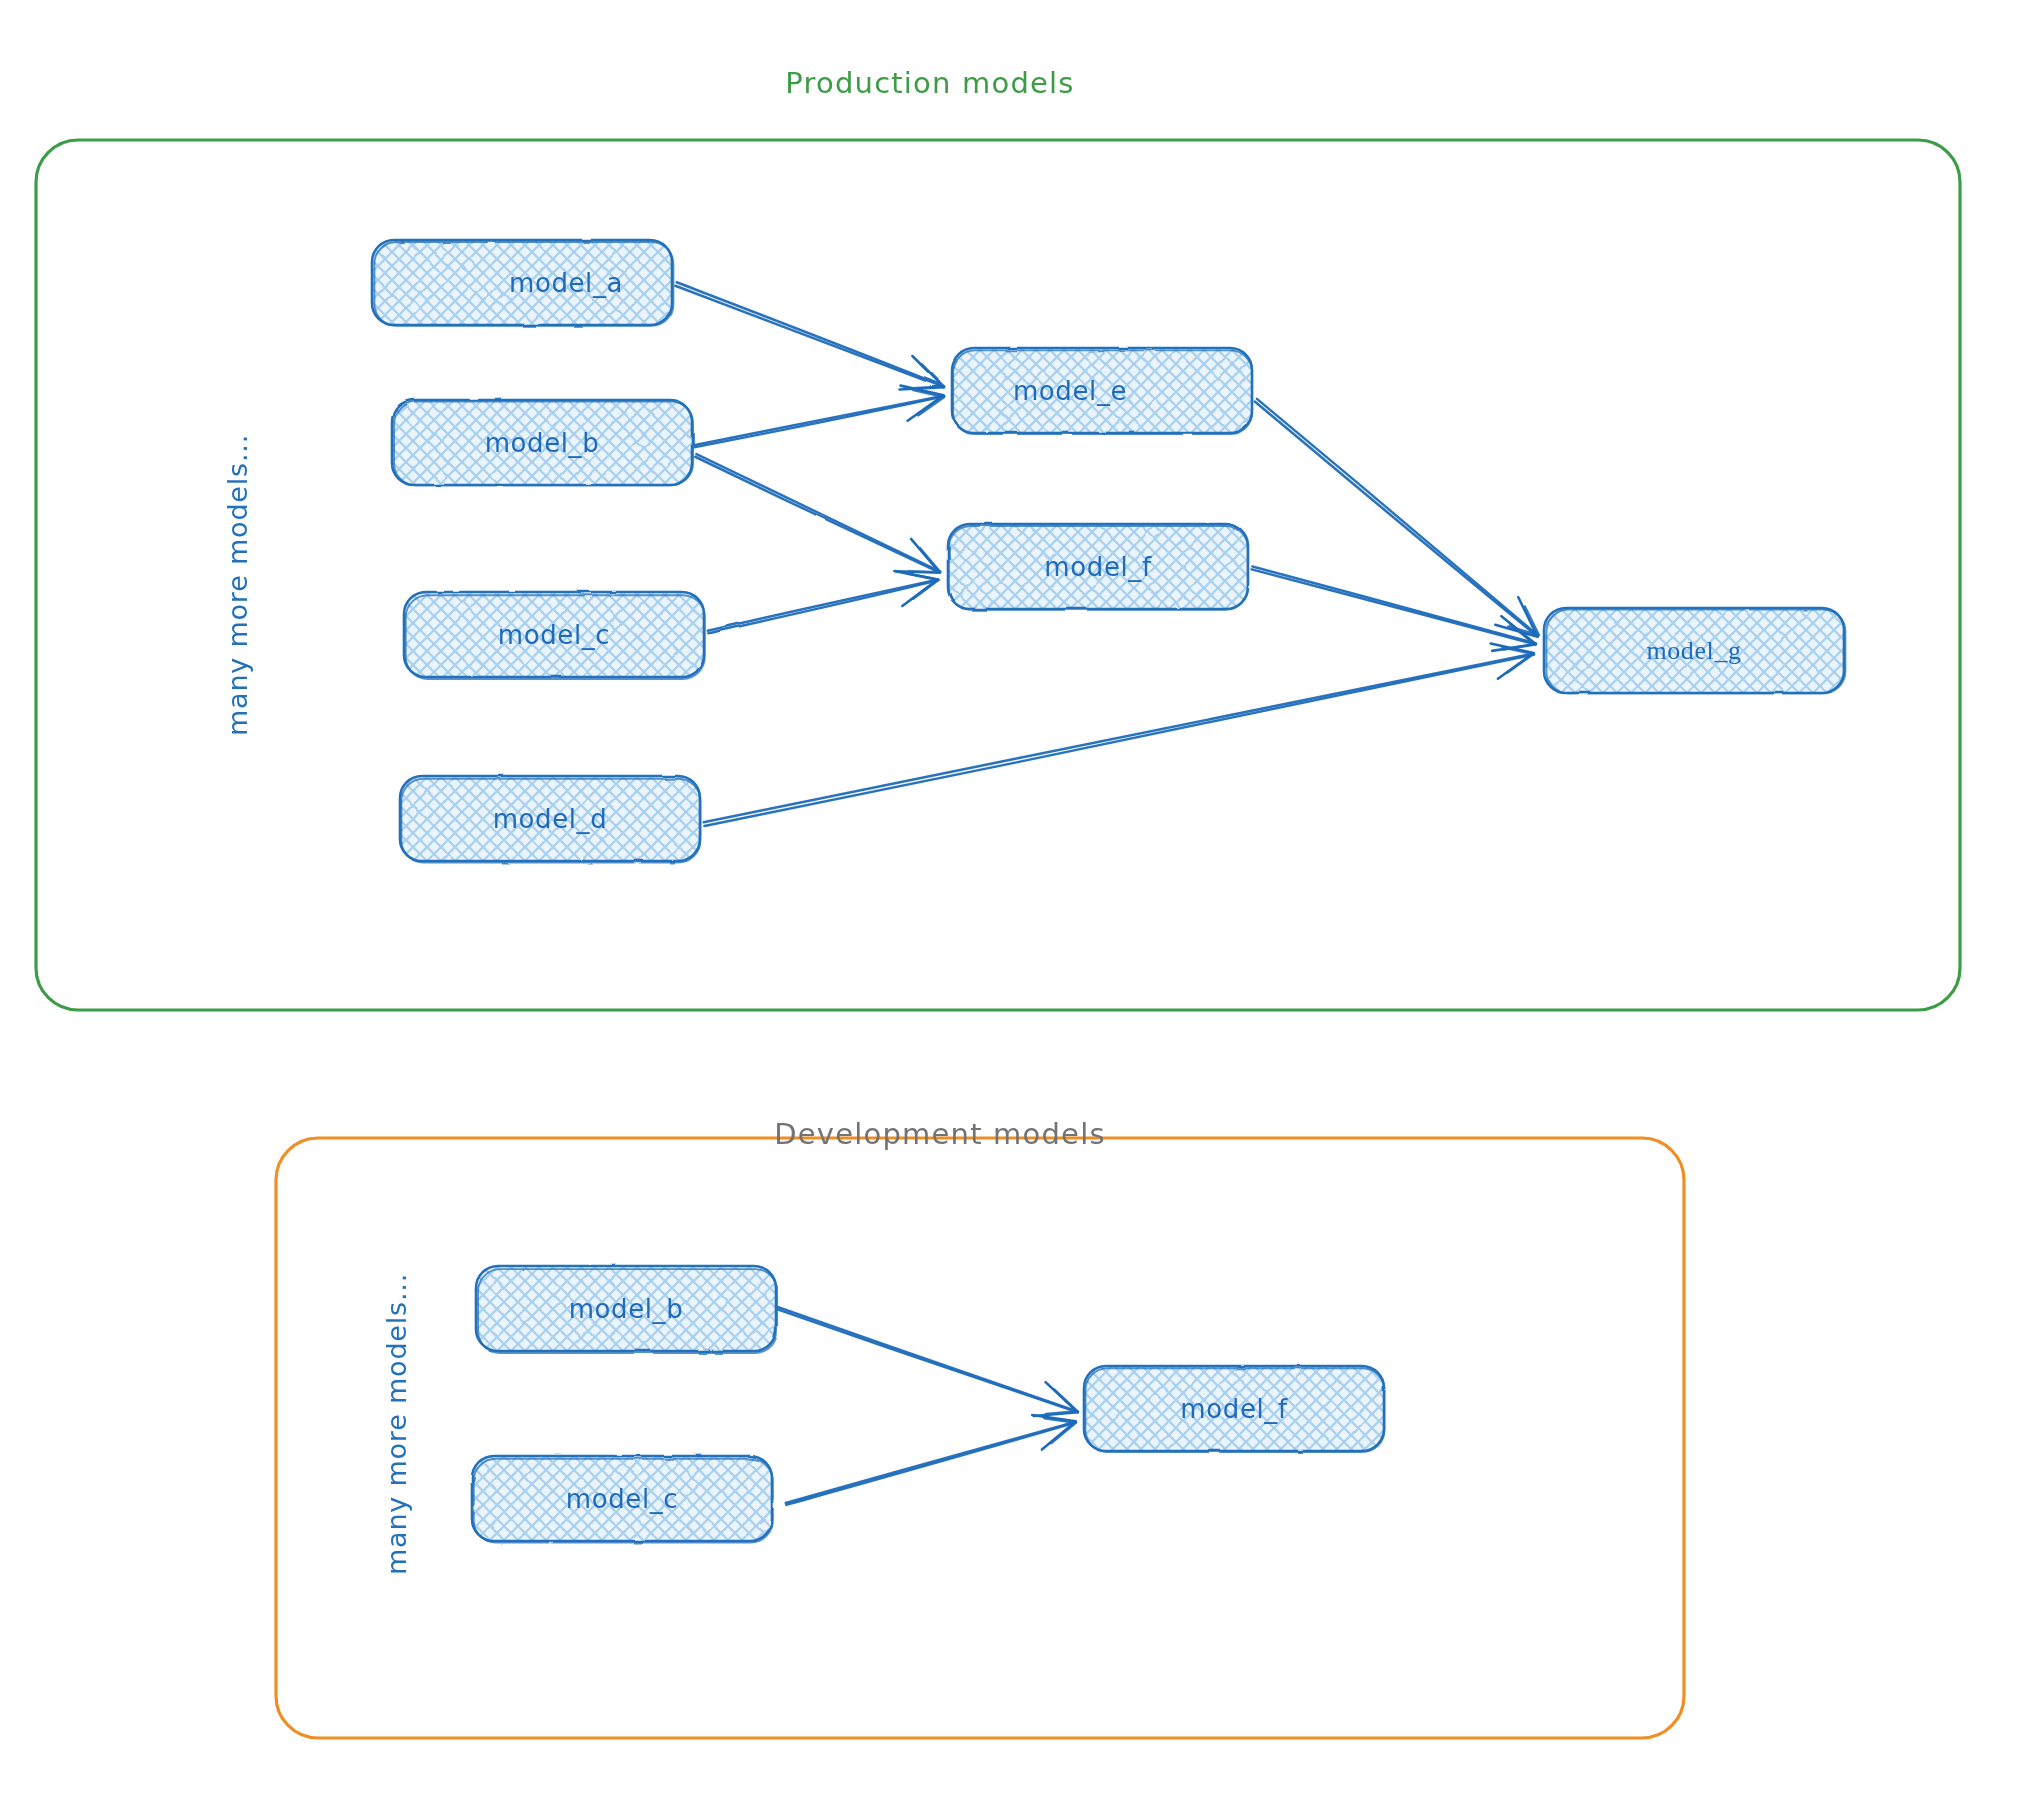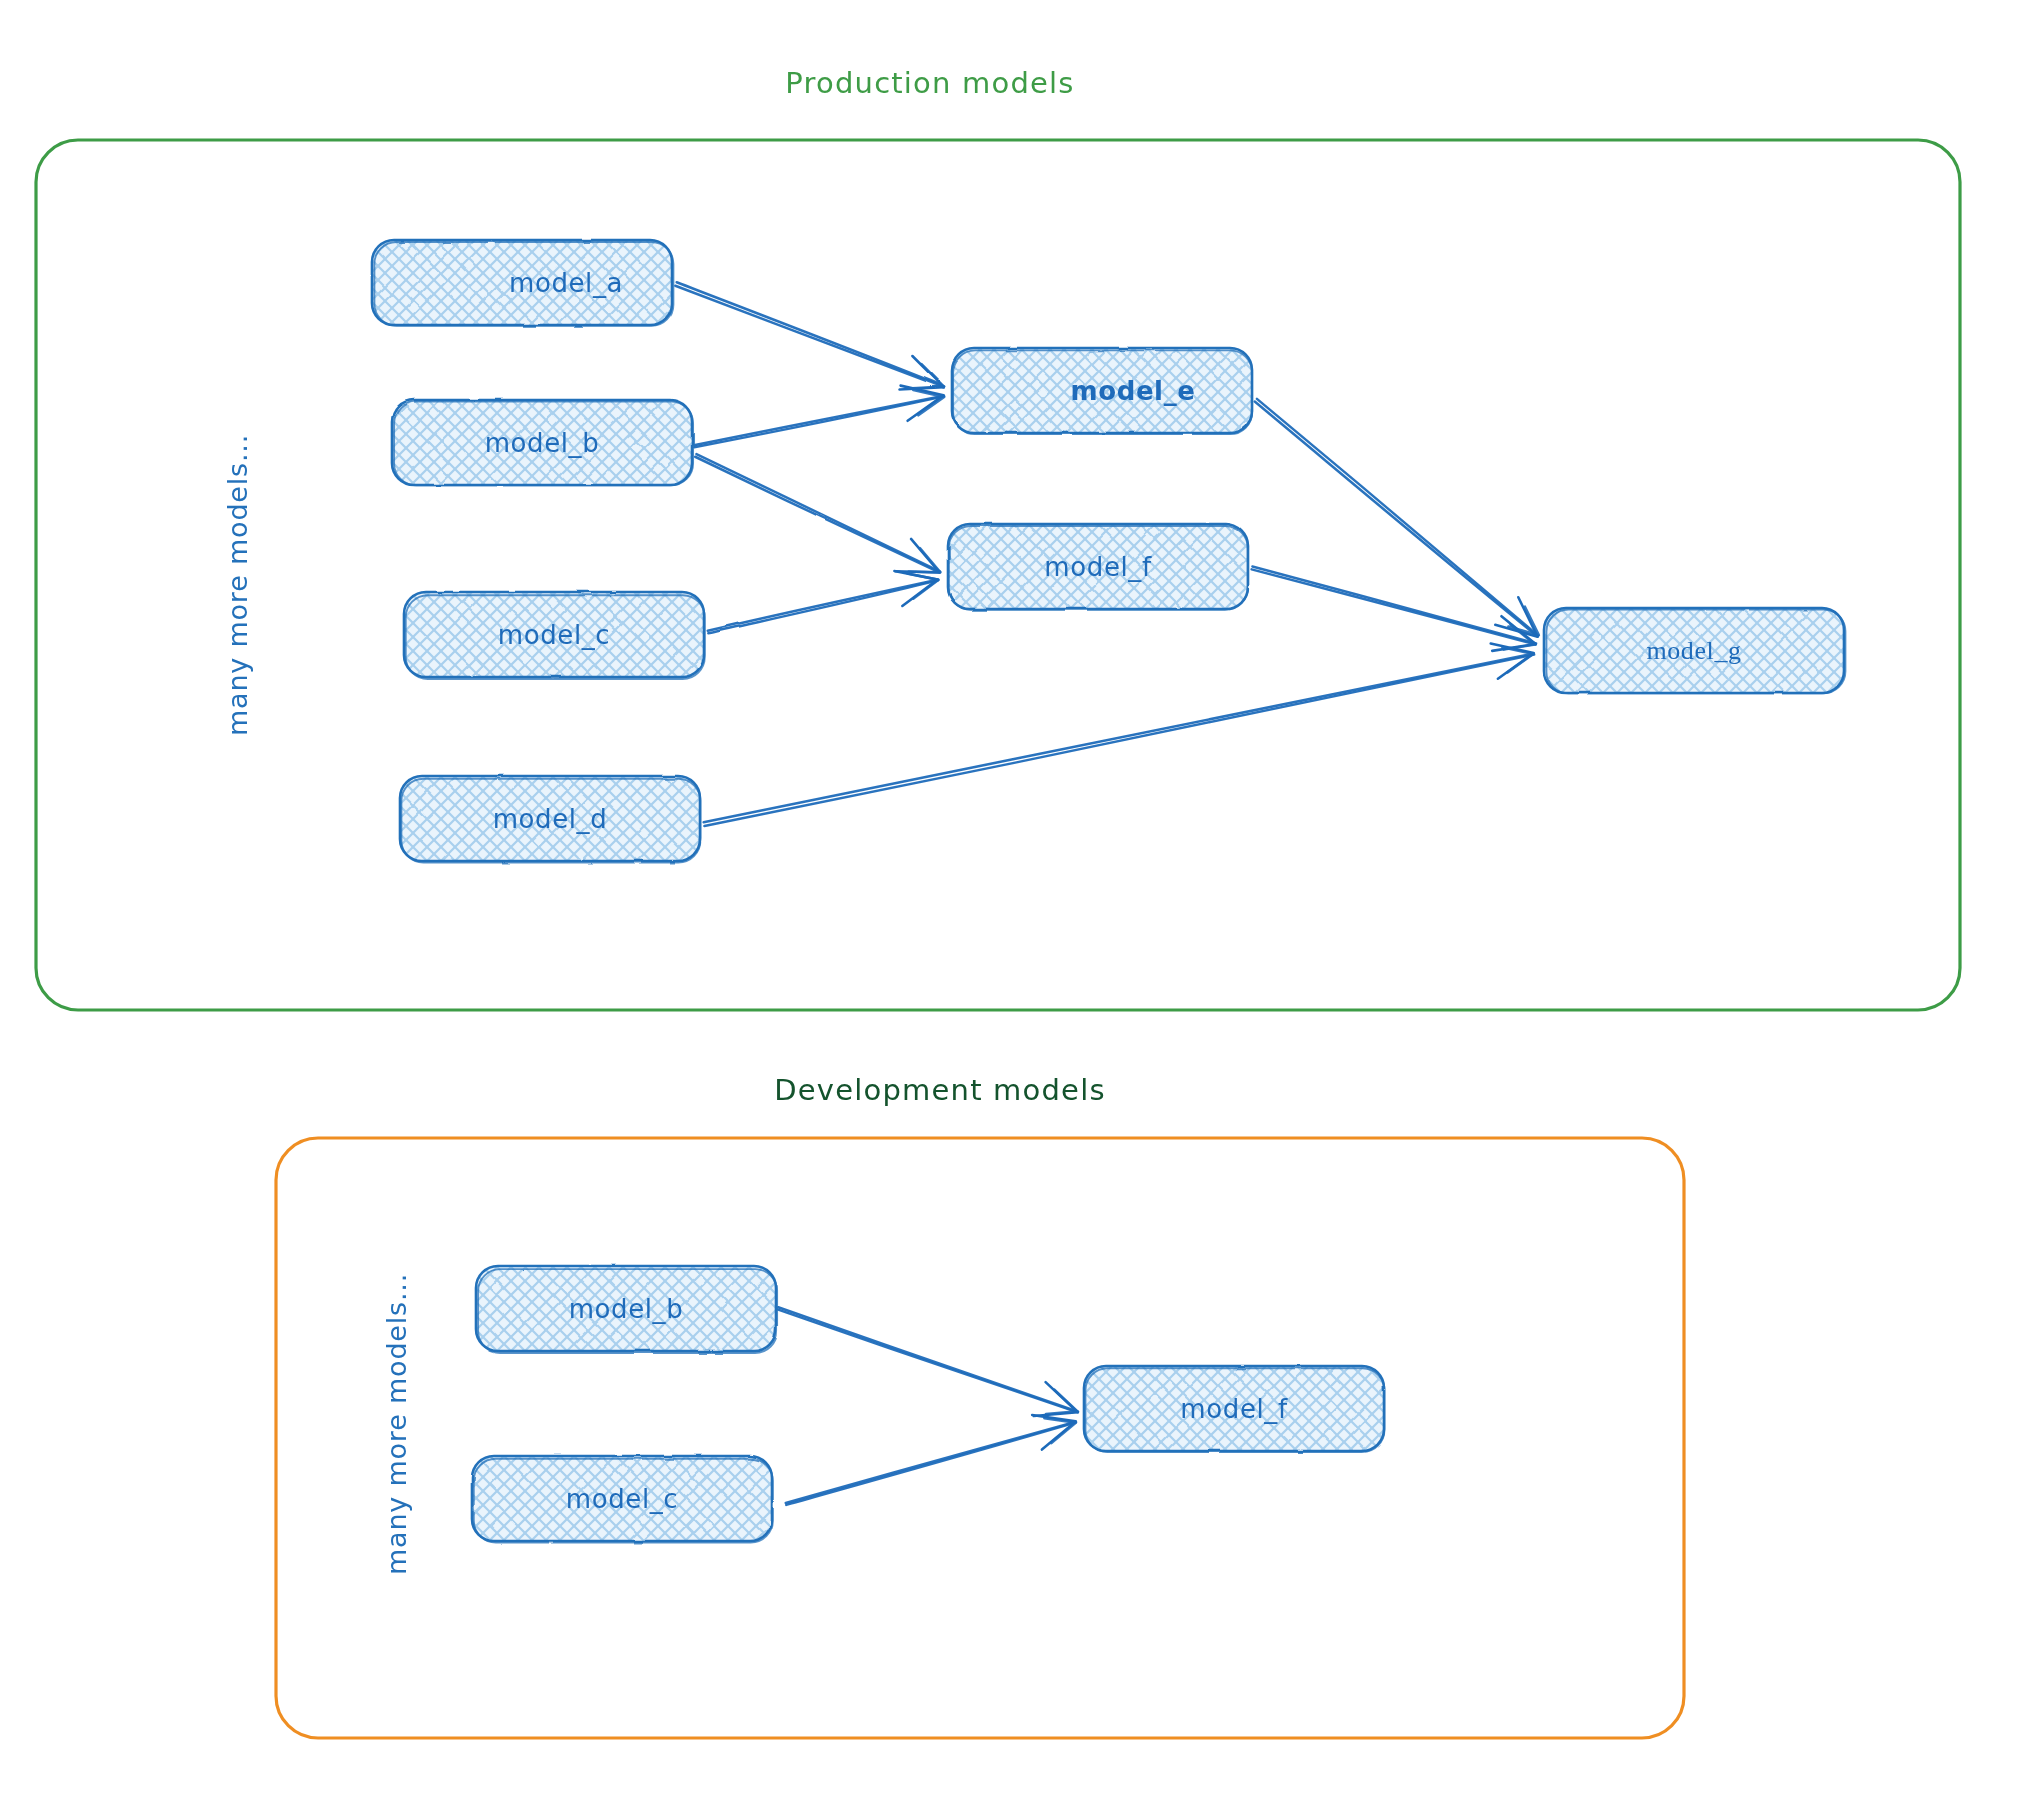--- a/index.html
+++ b/index.html
@@ -30,21 +30,21 @@
   .group-title {
     position: absolute;
     transform: translateX(-50%);
     white-space: nowrap;
     font-family: "DejaVu Sans", sans-serif;
     font-size: 29px;
     letter-spacing: 1.2px;
     font-weight: 400;
   }
   .group-title.prod { color: #3e9c46; }
-  .group-title.dev  { color: #14532d; }
+  .group-title.dev  { color: #737373; margin-top: 44px; }
 
   
   .node-label {
     position: absolute;
     transform: translate(-50%, -50%);
     white-space: nowrap;
     color: #1f6bba;
     font-family: "DejaVu Sans", sans-serif;
     font-size: 26px;
     letter-spacing: 0.6px;
@@ -191,20 +191,20 @@
   <div class="group-title dev" id="title-development" style="left: 940px; top: 1073px;">Development models</div>
 
   <div class="side-label" id="side-label-0" style="left: 237px; top: 585px; transform: translate(-50%, -50%) rotate(-90deg);">many more models...</div>
   <div class="side-label" id="side-label-1" style="left: 396px; top: 1424px; transform: translate(-50%, -50%) rotate(-90deg);">many more models...</div>
 
   <div id="node-label-layer">
       <div class="node-label" style="left: 522px; top: 282.5px; margin-left: 44px;">model_a</div>
       <div class="node-label" style="left: 542px; top: 442.5px;">model_b</div>
       <div class="node-label" style="left: 554px; top: 634.5px;">model_c</div>
       <div class="node-label" style="left: 550px; top: 818.5px;">model_d</div>
-      <div class="node-label" style="left: 1133px; top: 390.5px; font-weight: bold;">model_e</div>
+      <div class="node-label" style="left: 1070px; top: 390.5px;">model_e</div>
       <div class="node-label" style="left: 1098px; top: 566.5px;">model_f</div>
       <div class="node-label" style="left: 1694px; top: 650.5px; font-family: Liberation Serif, serif;">model_g</div>
       <div class="node-label" style="left: 626px; top: 1308.5px;">model_b</div>
       <div class="node-label" style="left: 622px; top: 1498.5px;">model_c</div>
       <div class="node-label" style="left: 1234px; top: 1408.5px;">model_f</div>
     </div>
 </div>
 
 </body></html>

